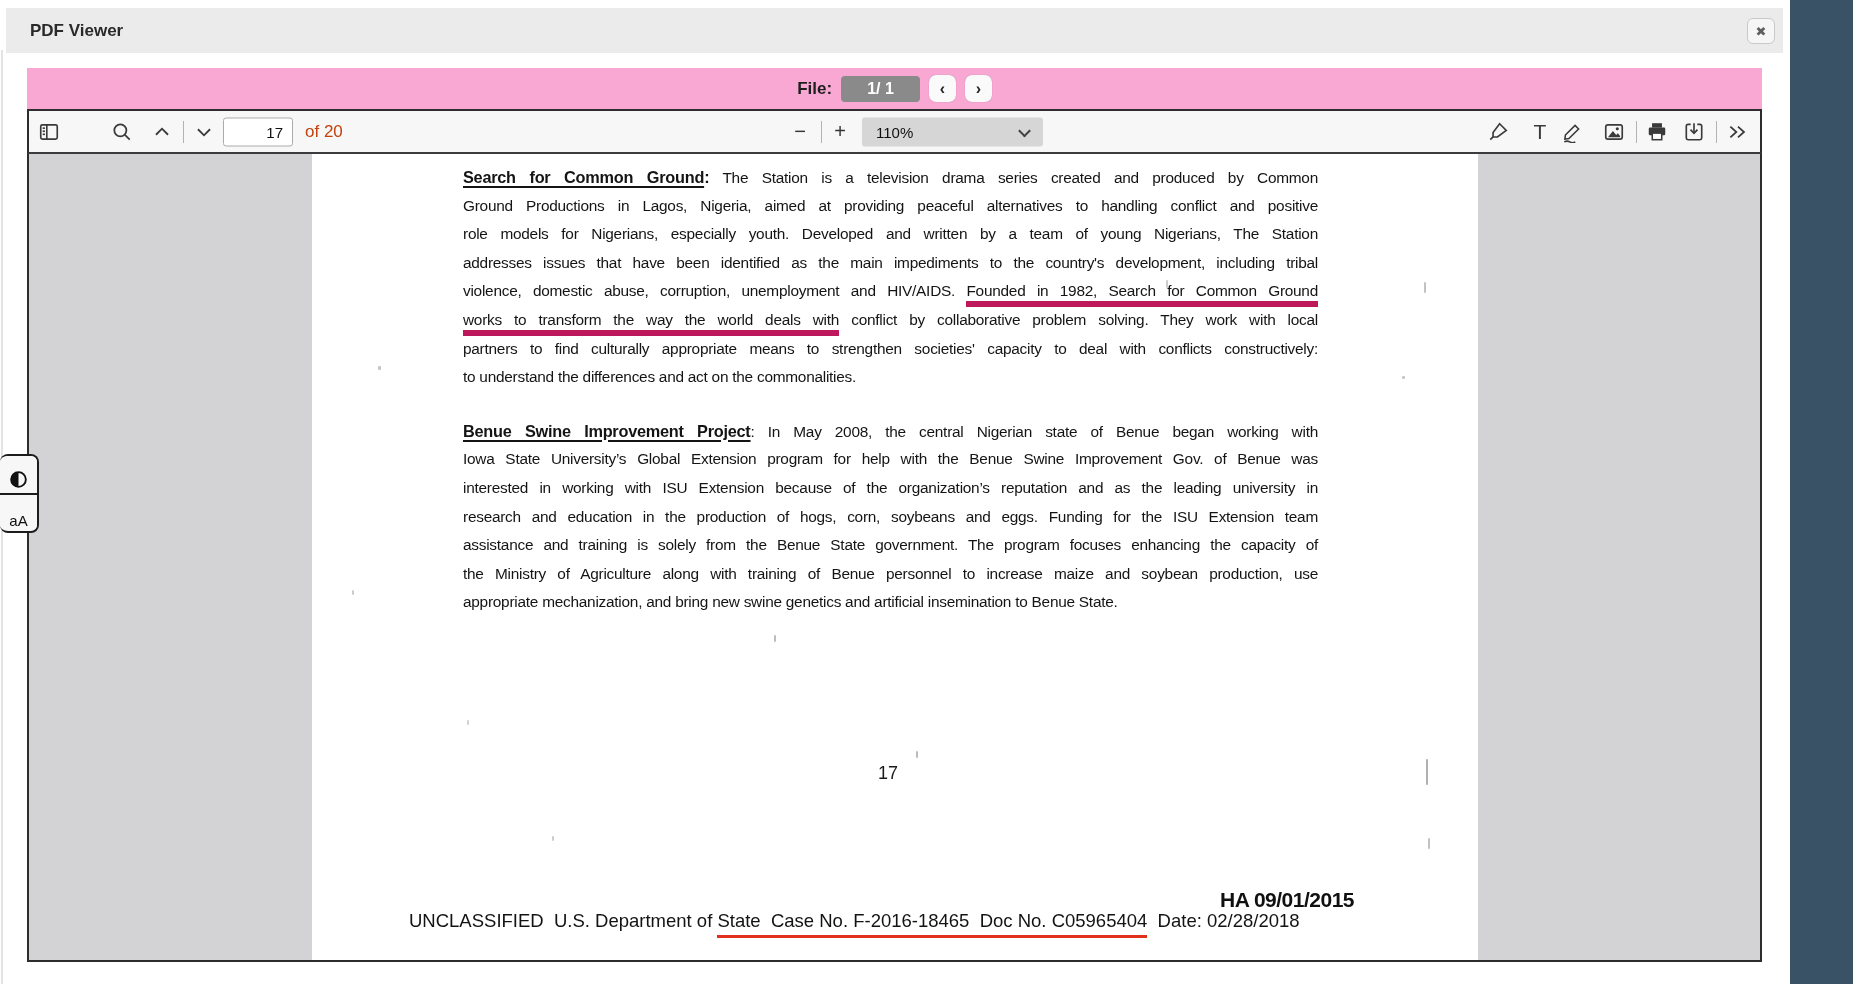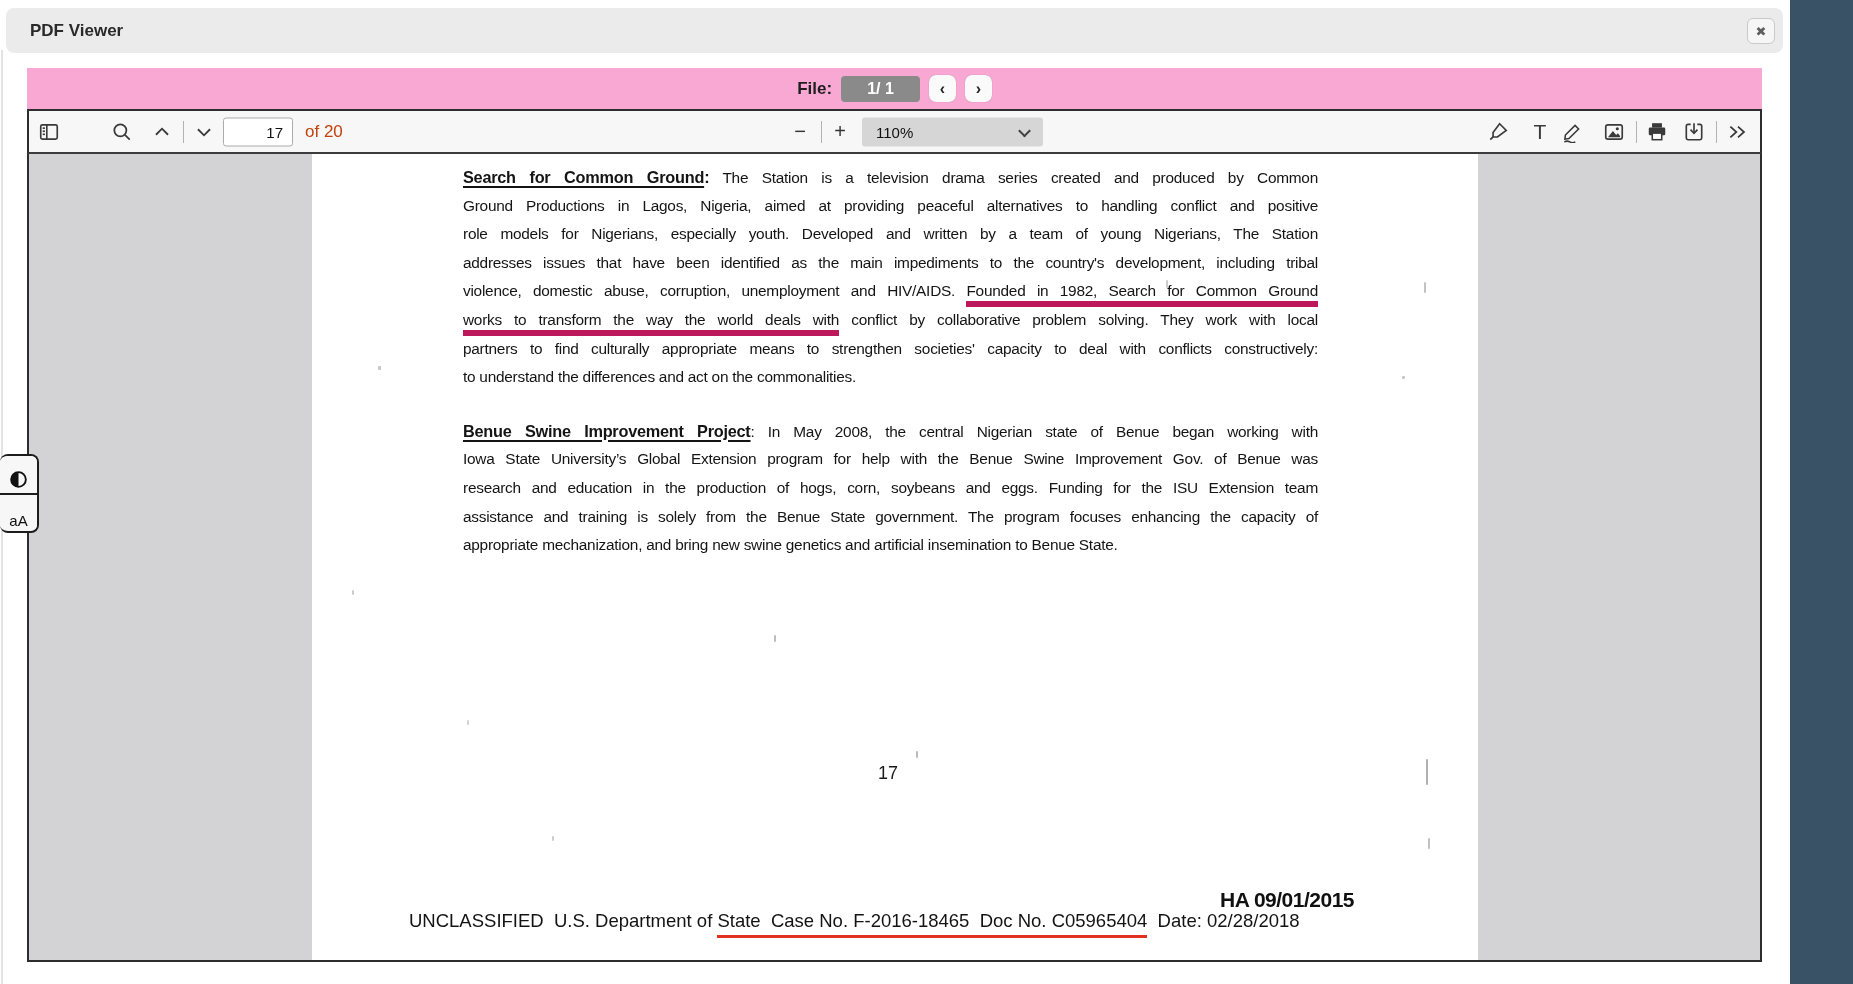--- a/index.html
+++ b/index.html
@@ -3,21 +3,21 @@
 <meta charset="utf-8">
 <style>
   * { margin:0; padding:0; box-sizing:border-box; }
   html,body { width:1853px; height:984px; background:#fff; font-family:"Liberation Sans", sans-serif; overflow:hidden; }
   #stage { position:relative; width:1853px; height:984px; background:#ffffff; }
 
   
   .edge-line { position:absolute; left:1px; top:50px; width:2px; height:934px; background:#e3e3e3; }
 
   
-  .titlebar { position:absolute; left:6px; top:8px; width:1777px; height:45px; background:#ebebeb; border-radius:8px; }
+  .titlebar { position:absolute; left:6px; top:8px; width:1777px; height:45px; background:#ebebeb; border-radius:0; }
   .titlebar .title { position:absolute; left:24px; top:0; height:45px; line-height:45px; font-size:17px; font-weight:bold; color:#2a2a2a; }
   .close-btn { position:absolute; right:8px; top:10px; width:28px; height:26px; background:#f6f6f6; border:1px solid #c9c9c9; border-radius:6px; font-size:13px; font-weight:bold; color:#5f5f5f; cursor:pointer; display:flex; align-items:center; justify-content:center; font-family:"DejaVu Sans", sans-serif; }
 
   
   .dark-strip { position:absolute; left:1790px; top:0; width:63px; height:984px; background:#3a5266; }
 
   
   .filebar { position:absolute; left:27px; top:68px; width:1735px; height:41px; background:#f9a8d4; display:flex; align-items:center; justify-content:center; gap:9px; }
   .filebar .file-label { font-size:17px; font-weight:bold; color:#1e1e1e; }
   .file-counter { background:#8a8a8a; color:#fff; font-size:16px; font-weight:bold; padding:4px 26px; border-radius:4px; }
@@ -193,22 +193,24 @@
             <div class="doc-line"><span class="seg-n">role models for Nigerians, especially youth. Developed and written by a team of young Nigerians, The Station</span></div>
             <div class="doc-line"><span class="seg-n">addresses issues that have been identified as the main impediments to the country's development, including tribal</span></div>
             <div class="doc-line"><span class="seg-n">violence, domestic abuse, corruption, unemployment and HIV/AIDS. </span><span class="seg-r">Founded in 1982, Search for Common Ground</span></div>
             <div class="doc-line"><span class="seg-r">works to transform the way the world deals with</span><span class="seg-n"> conflict by collaborative problem solving. They work with local</span></div>
             <div class="doc-line"><span class="seg-n">partners to find culturally appropriate means to strengthen societies' capacity to deal with conflicts constructively:</span></div>
             <div class="doc-line last"><span class="seg-n">to understand the differences and act on the commonalities.</span></div>
           </div>
           <div class="para">
             <div class="doc-line"><span class="seg-h">Benue Swine Improvement Project</span><span class="seg-n">: In May 2008, the central Nigerian state of Benue began working with</span></div>
             <div class="doc-line"><span class="seg-n">Iowa State University’s Global Extension program for help with the Benue Swine Improvement Gov. of Benue was</span></div>
+            <div class="doc-line"><span class="seg-n">interested in working with ISU Extension because of the organization’s reputation and as the leading university in</span></div>
             <div class="doc-line"><span class="seg-n">research and education in the production of hogs, corn, soybeans and eggs. Funding for the ISU Extension team</span></div>
             <div class="doc-line"><span class="seg-n">assistance and training is solely from the Benue State government. The program focuses enhancing the capacity of</span></div>
+            <div class="doc-line"><span class="seg-n">the Ministry of Agriculture along with training of Benue personnel to increase maize and soybean production, use</span></div>
             <div class="doc-line last"><span class="seg-n">appropriate mechanization, and bring new swine genetics and artificial insemination to Benue State.</span></div>
           </div>
         </div>
       <div class="page-number">17</div>
       <div class="stamp">HA 09/01/2015</div>
       <div class="doc-footer"><span class="seg-n">UNCLASSIFIED  U.S. Department of </span><span class="seg-r">State  Case No. F-2016-18465  Doc No. C05965404</span><span class="seg-n">  Date: 02/28/2018</span></div>
 
       <div class="artifact" style="left:66px;top:212px;width:3px;height:4px;opacity:.5"></div>
       <div class="artifact" style="left:854px;top:126px;width:2px;height:8px;opacity:.45"></div>
       <div class="artifact" style="left:1112px;top:128px;width:2px;height:11px;opacity:.55"></div>

